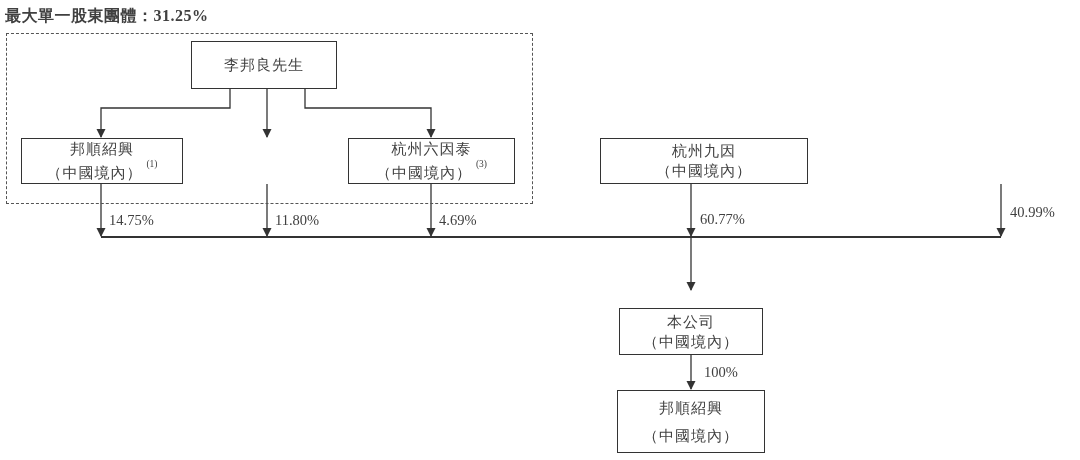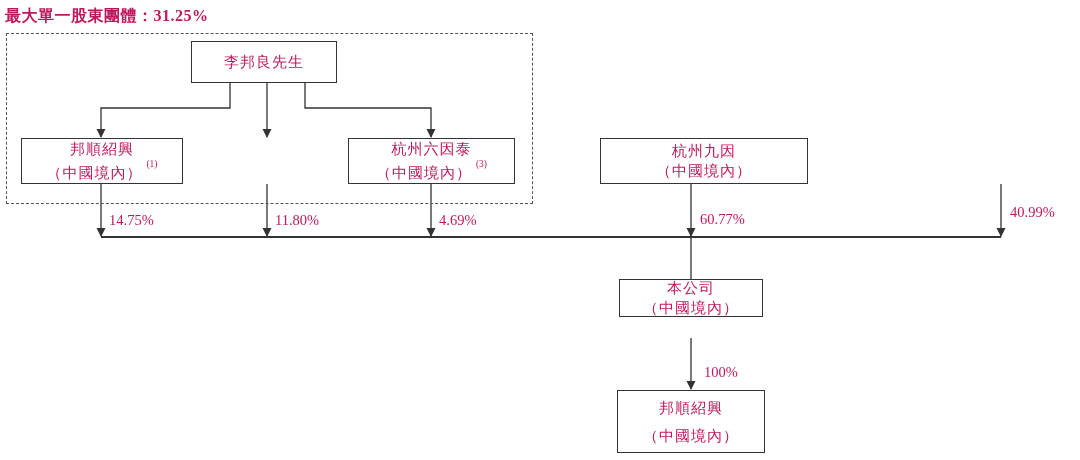--- a/index.html
+++ b/index.html
@@ -1,21 +1,21 @@
 <!DOCTYPE html>
 <html><head>
 <meta charset="utf-8">
 <style>
   html,body{margin:0;padding:0;background:#ffffff;}
   #stage{
     position:relative;
     width:1080px;height:460px;
     background:#ffffff;
     font-family:"Liberation Serif","DejaVu Serif",serif;
-    color:#be185d;
+    color:#404040;
     overflow:hidden;
   }
   #wires{position:absolute;left:0;top:0;width:1080px;height:460px;}
   .dashed-group{
     position:absolute;left:6px;top:33px;width:527px;height:171px;
     border:1px dashed #555;
     box-sizing:border-box;
   }
   .title{
     position:absolute;left:5px;top:6px;
@@ -32,27 +32,27 @@
   }
   .nline{font-size:15px;line-height:20px;white-space:nowrap;letter-spacing:1px;}
   .nline b{font-weight:bold;}
   sup.fnote{font-size:9.5px;position:relative;top:-5px;letter-spacing:0;}
   sup.gap{margin-left:4px;}
   .pct{
     position:absolute;
     font-size:14.5px;line-height:16px;white-space:nowrap;
   }
   
-  #n-founder{left:191px;top:41px;width:146px;height:42px;}
+  #n-founder{left:191px;top:41px;width:146px;height:48px;}
   #n-wanyuhe{left:21px;top:138px;width:162px;height:46px;}
   #n-sanrui{left:192px;top:138px;width:151px;height:46px;}
   #n-liuyintai{left:348px;top:138px;width:167px;height:46px;}
   #n-jiuyin{left:600px;top:138px;width:208px;height:46px;}
   #n-preinv{left:929px;top:138px;width:145px;height:46px;}
-  #n-company{left:619px;top:279px;width:144px;height:38px;}
+  #n-company{left:619px;top:308px;width:144px;height:47px;}
   #n-bangshun{left:617px;top:390px;width:148px;height:63px;}
   #n-bangshun .nline{line-height:28px;}
   
   #p-wanyuhe{left:109px;top:212px;font-family:Liberation Serif, serif;}
   #p-sanrui{left:275px;top:212px;}
   #p-liuyintai{left:439px;top:212px;}
   #p-jiuyin{left:700px;top:211px;}
   #p-preinv{left:1010px;top:204px;}
   #p-company{left:704px;top:364px;}
 </style>

